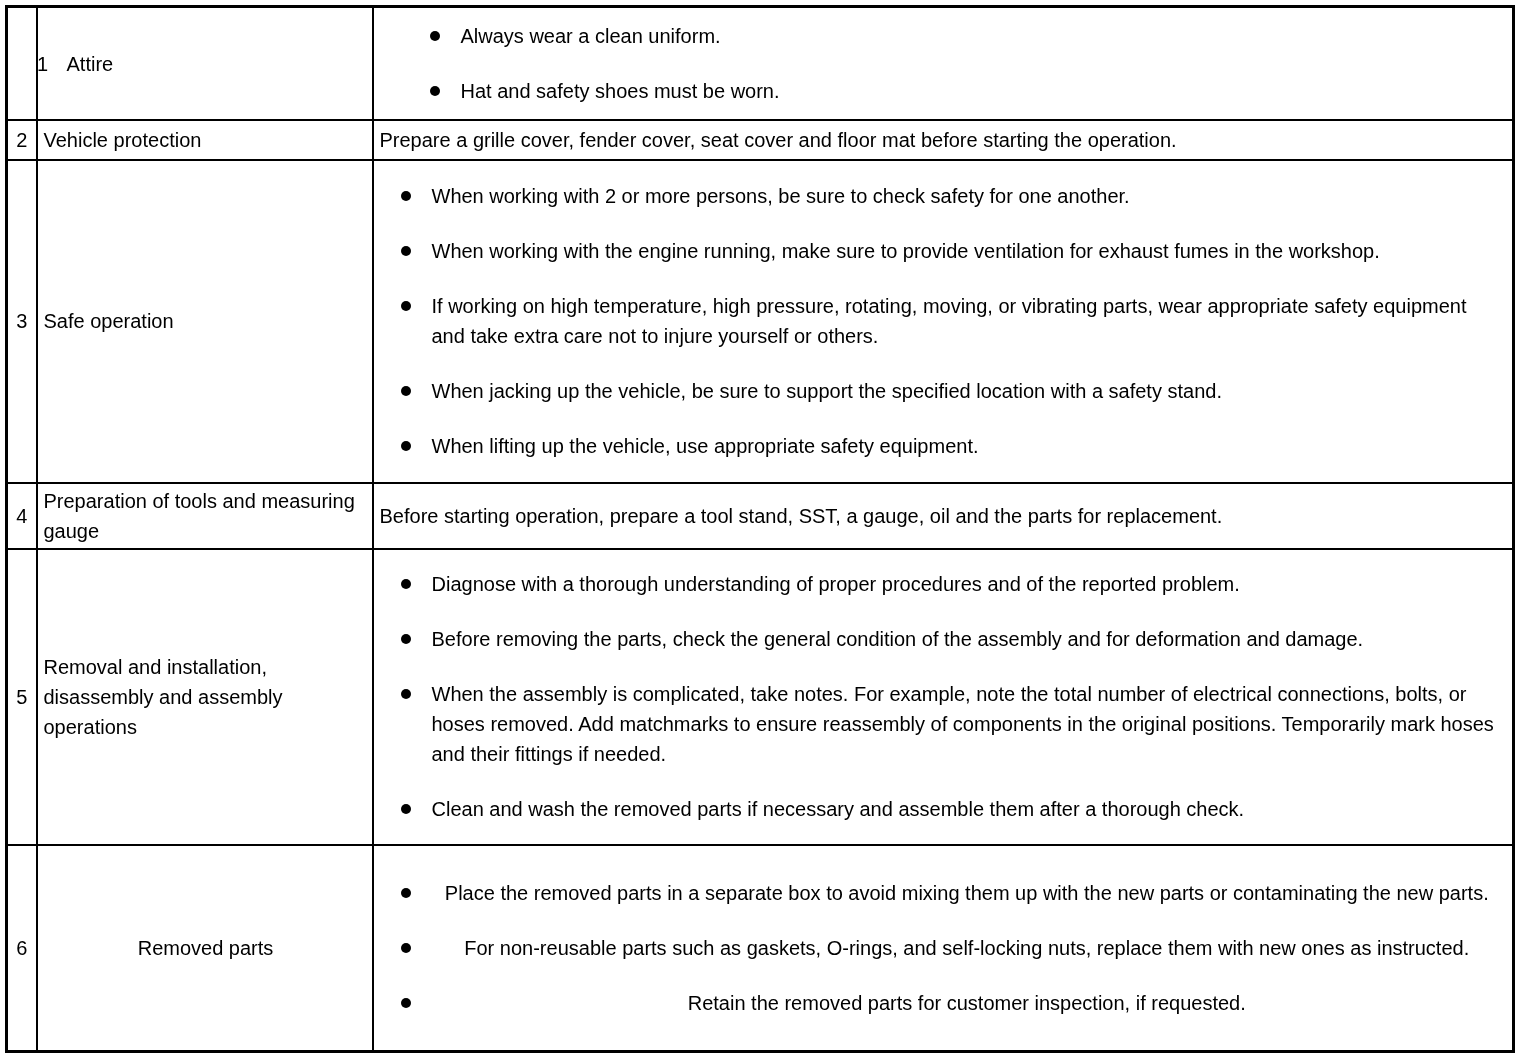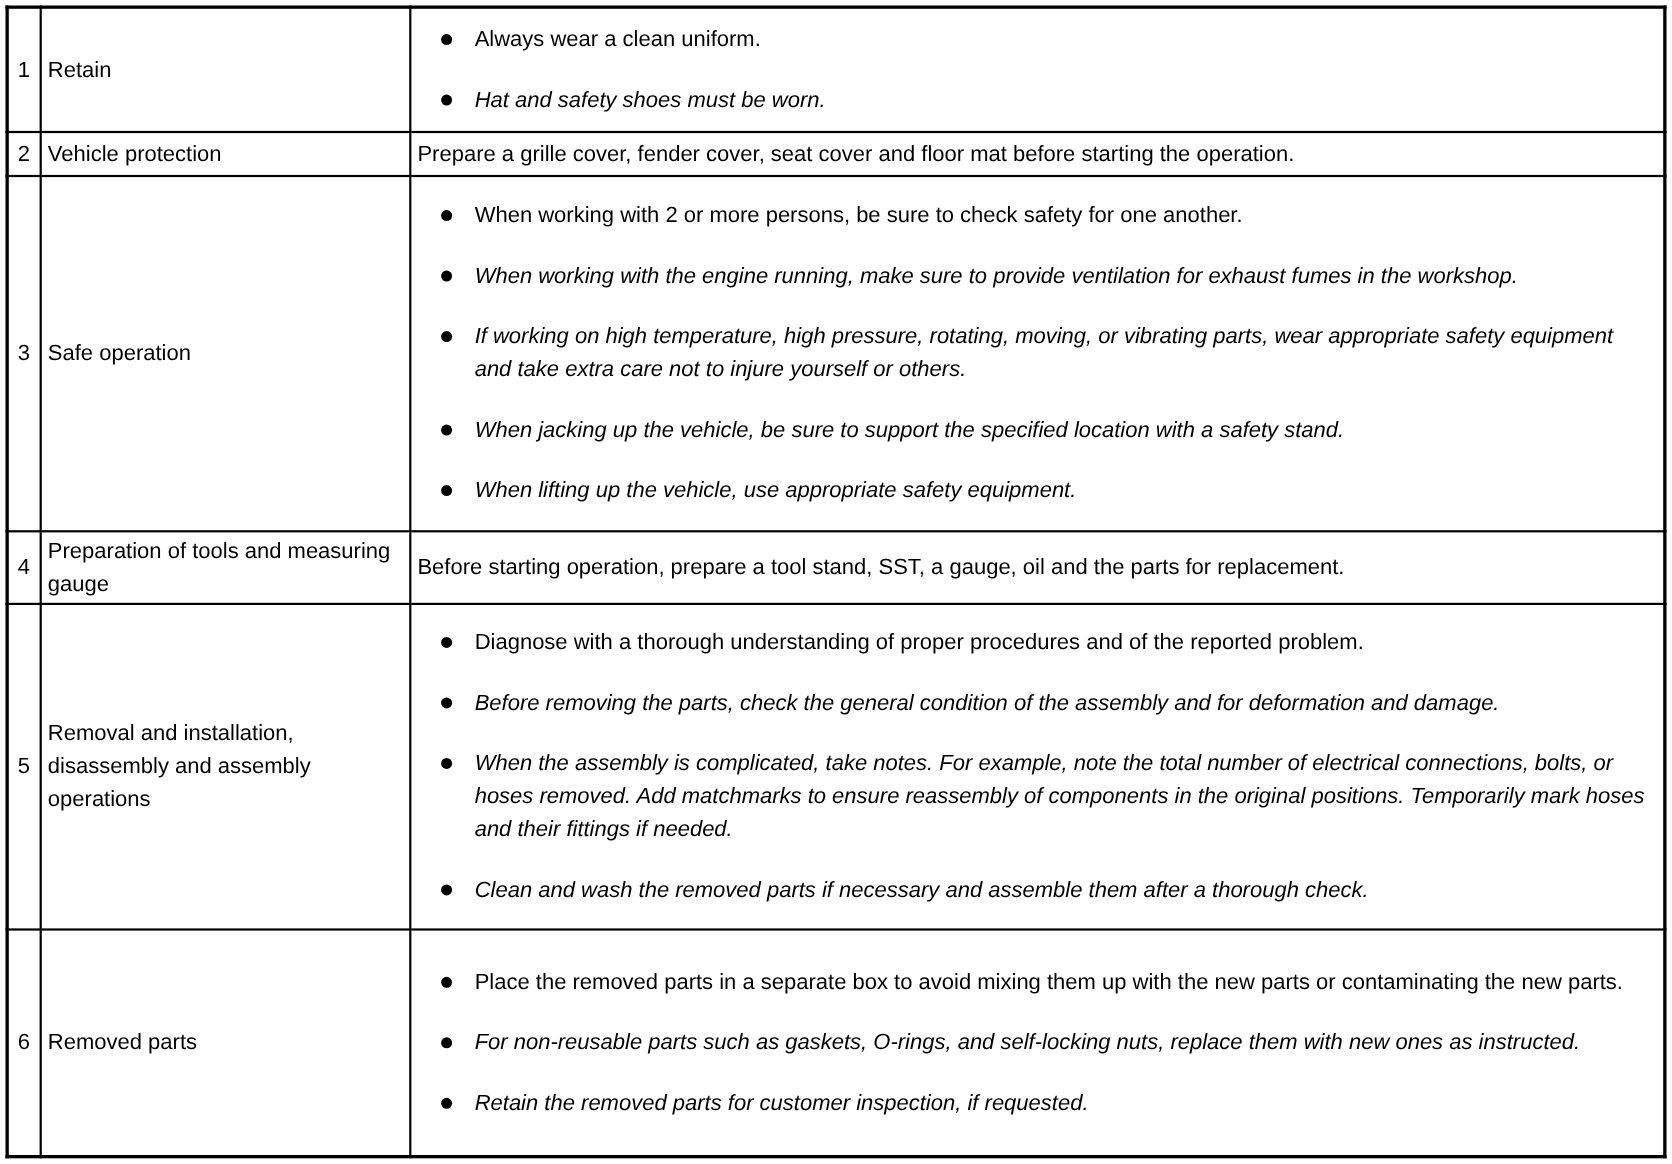--- a/index.html
+++ b/index.html
@@ -49,54 +49,53 @@
     list-style: none;
     margin: 0;
     padding: 13px 10px 13px 0;
   }
   ul.bullets li {
     position: relative;
     padding-left: 58px;
   }
   ul.bullets li + li {
     margin-top: 25px;
-    font-style: italic;
   }
   .dot {
     position: absolute;
     left: 27px;
     top: 10px;
     width: 10px;
     height: 10px;
     border-radius: 50%;
     background: #000000;
   }
   
-  tr.r1 td { height: 106px; }
+  tr.r1 td { height: 106px; padding-left: 29px; }
   tr.r2 td { height: 38px; }
   tr.r3 td { height: 322px; }
   tr.r4 td { height: 66px; }
   tr.r5 td { height: 296px; margin-top: 48px; }
-  tr.r6 td { height: 206px; }
+  tr.r6 td { height: 206px; text-align: center; }
 </style>
 </head>
 <body>
 
 <div class="page">
   <table class="precautions">
     <colgroup>
       <col class="c-num">
       <col class="c-title">
       <col class="c-content">
     </colgroup>
 
     <tbody>
         <tr class="r1">
       <td class="num">1</td>
-      <td class="title">Retain</td>
+      <td class="title">Attire</td>
       <td class="content">
         <ul class="bullets">
           <li>
             <span class="dot"></span>
             <span>Always wear a clean uniform.</span>
           </li>
           <li>
             <span class="dot"></span>
             <span>Hat and safety shoes must be worn.</span>
           </li>

